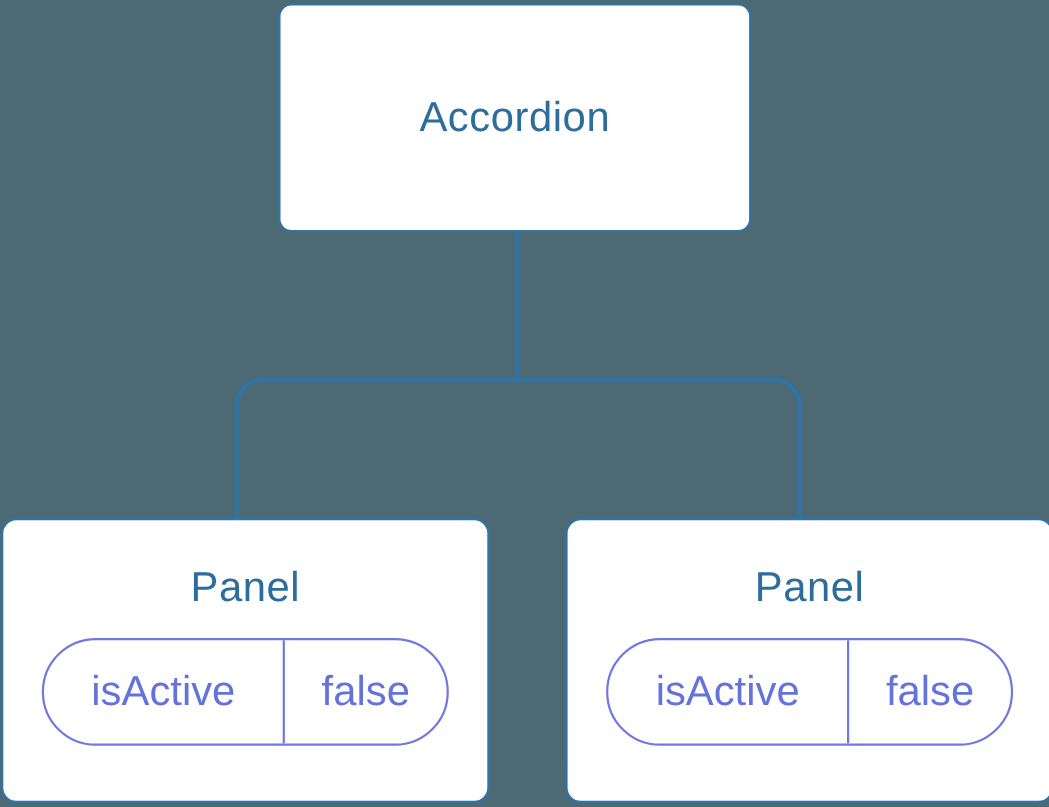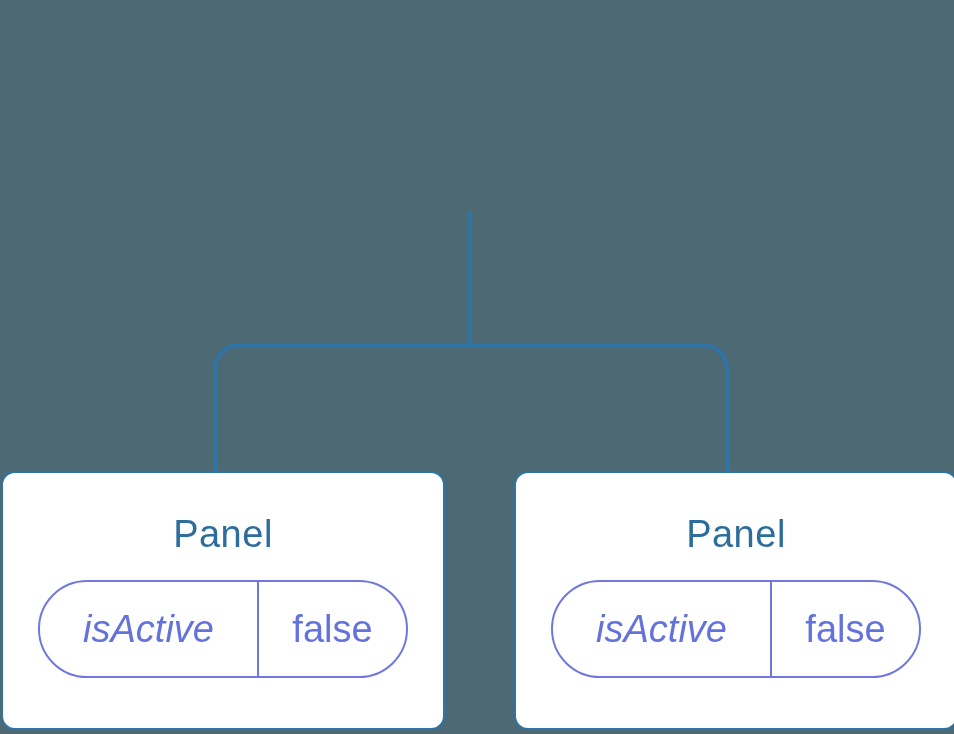--- a/index.html
+++ b/index.html
@@ -88,31 +88,33 @@
     display:flex;
     align-items:center;
     justify-content:center;
     color:var(--state-text);
     font-size:38px;
     font-weight:400;
   }
   .state-cell.key{
     width:217px;
     border-right:2px solid var(--state-border);
-    font-style:italic;
   }
   .state-cell.value{
     flex:1;
   }
 </style>
 </head>
 <body>
 
 <div class="canvas">
 
+  <div class="node node-root">
+    <span class="node-label">Accordion</span>
+  </div>
 
   <div class="stem"></div>
   <div class="bracket"></div>
 
   <div class="node node-panel left">
     <span class="panel-title">Panel</span>
     <div class="state-pill">
       <span class="state-cell key">isActive</span>
       <span class="state-cell value">false</span>
     </div>

